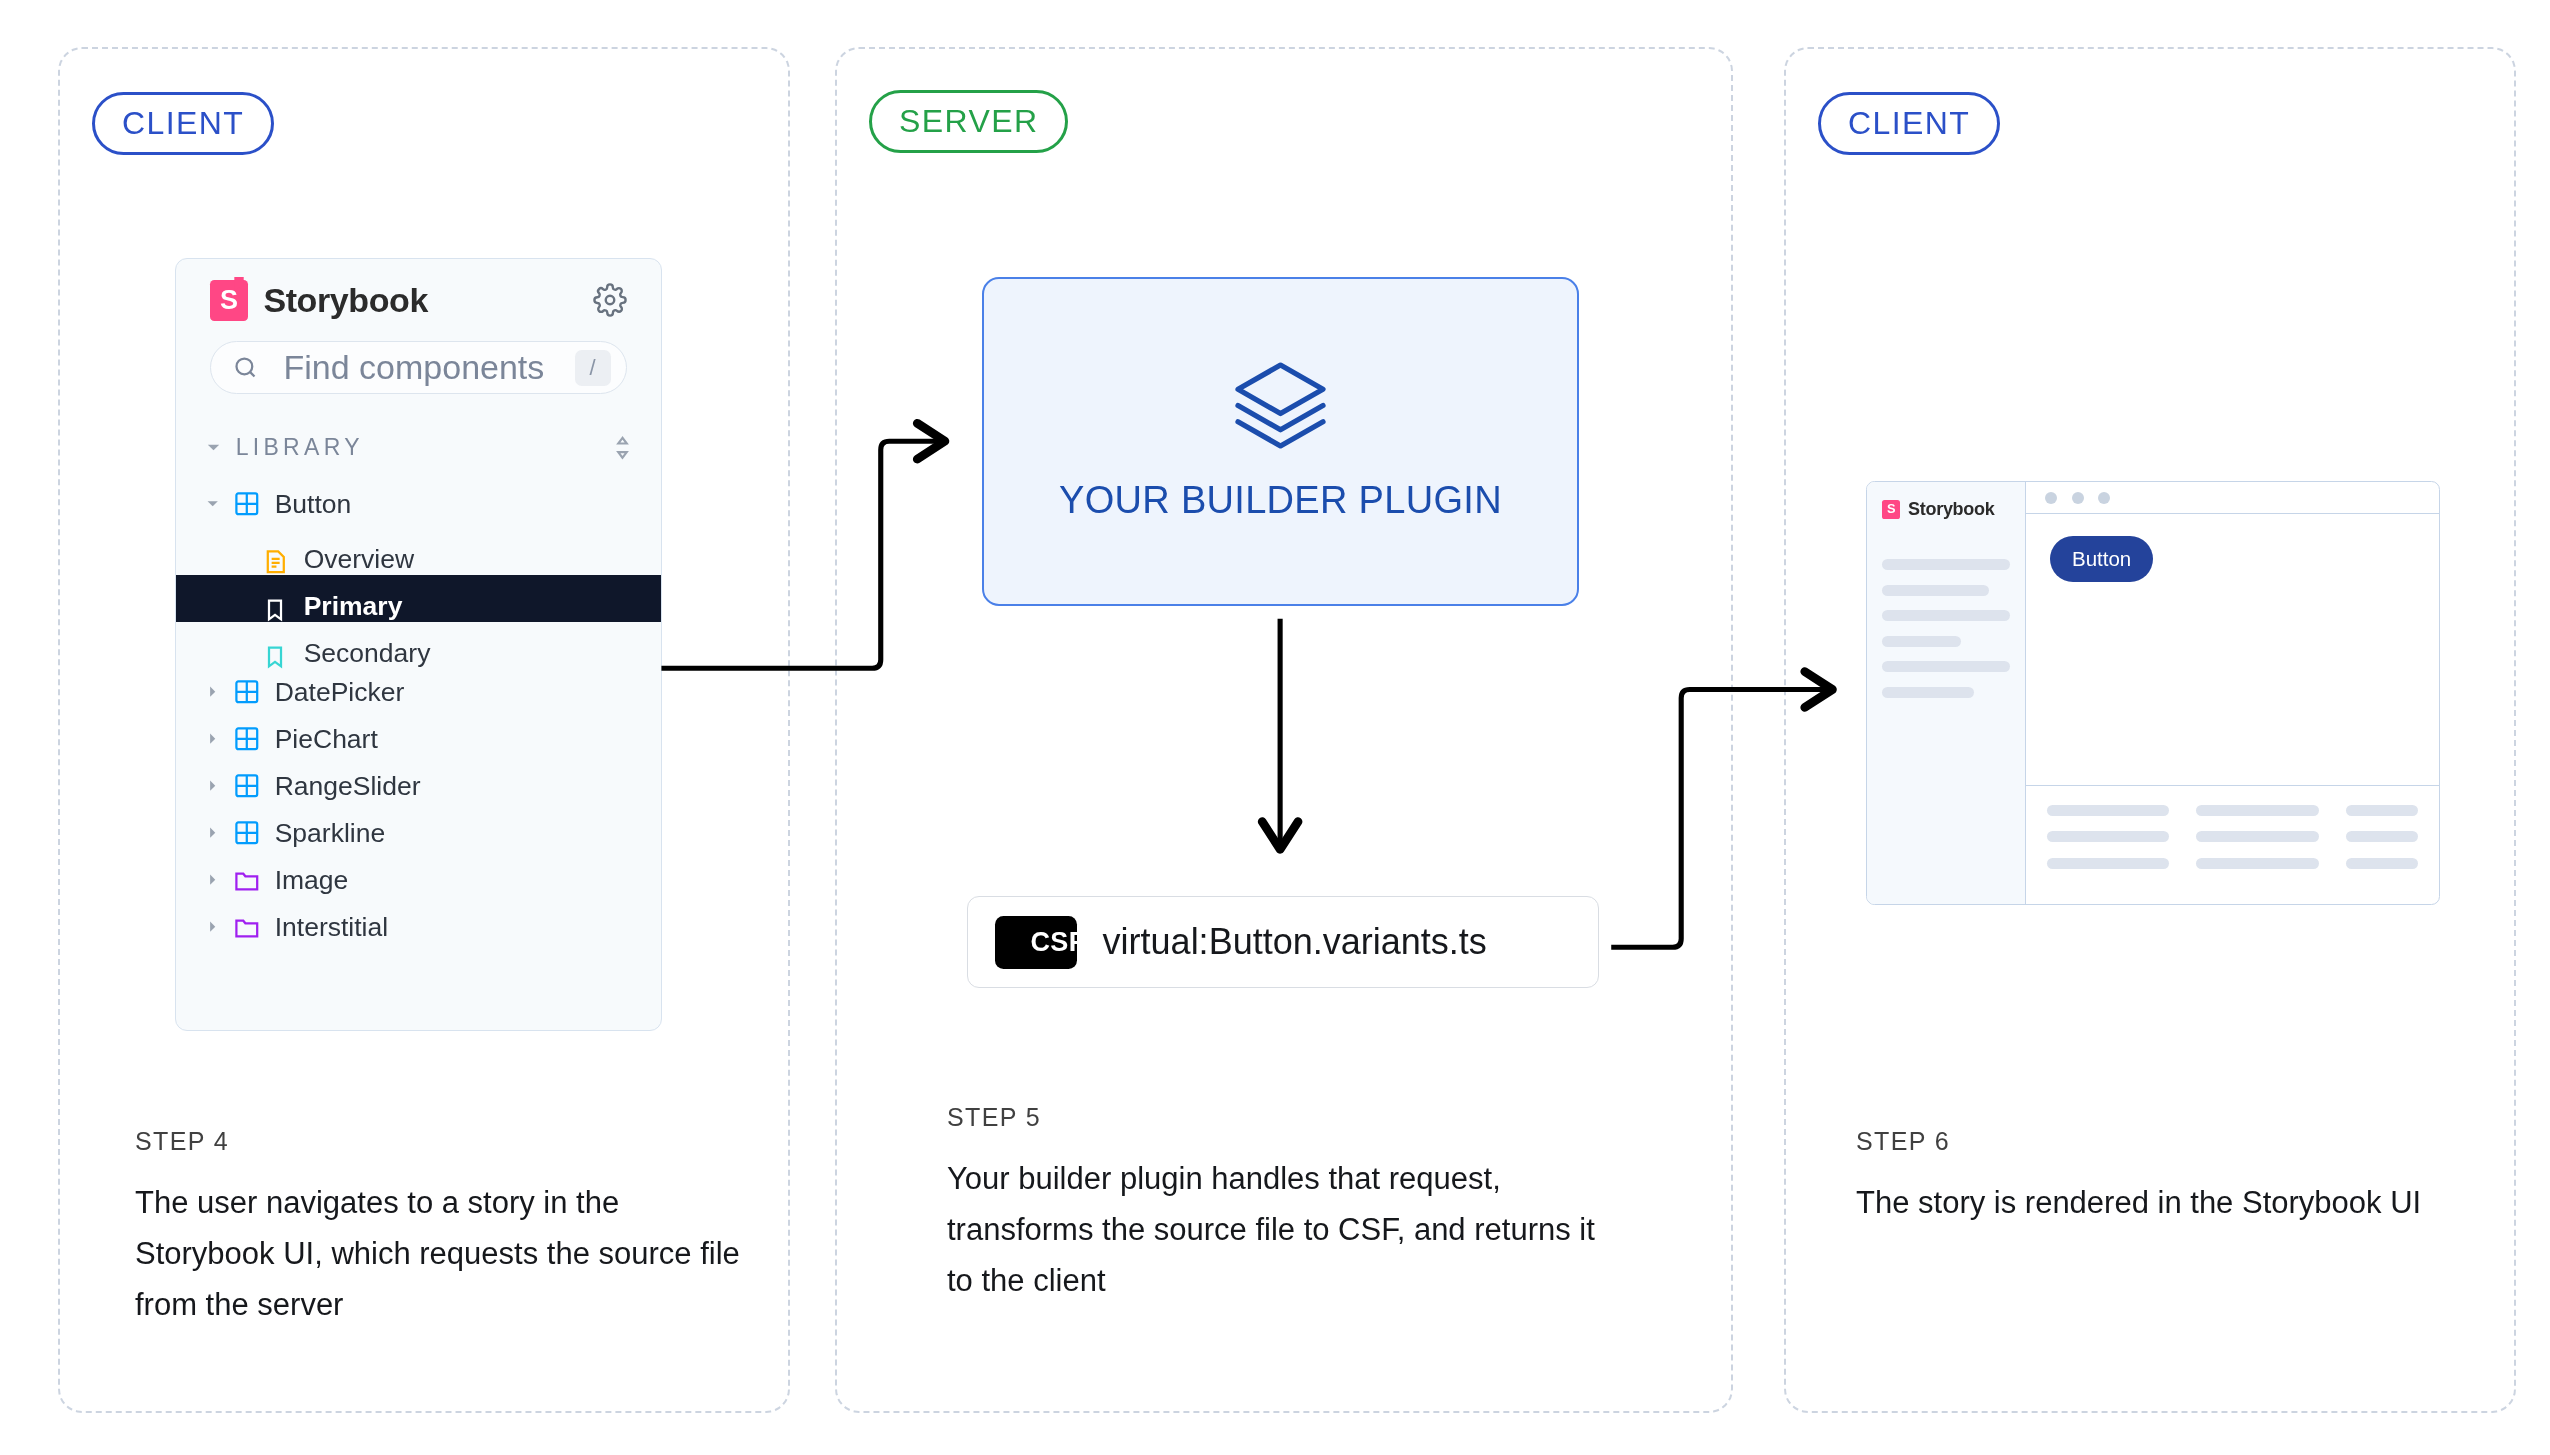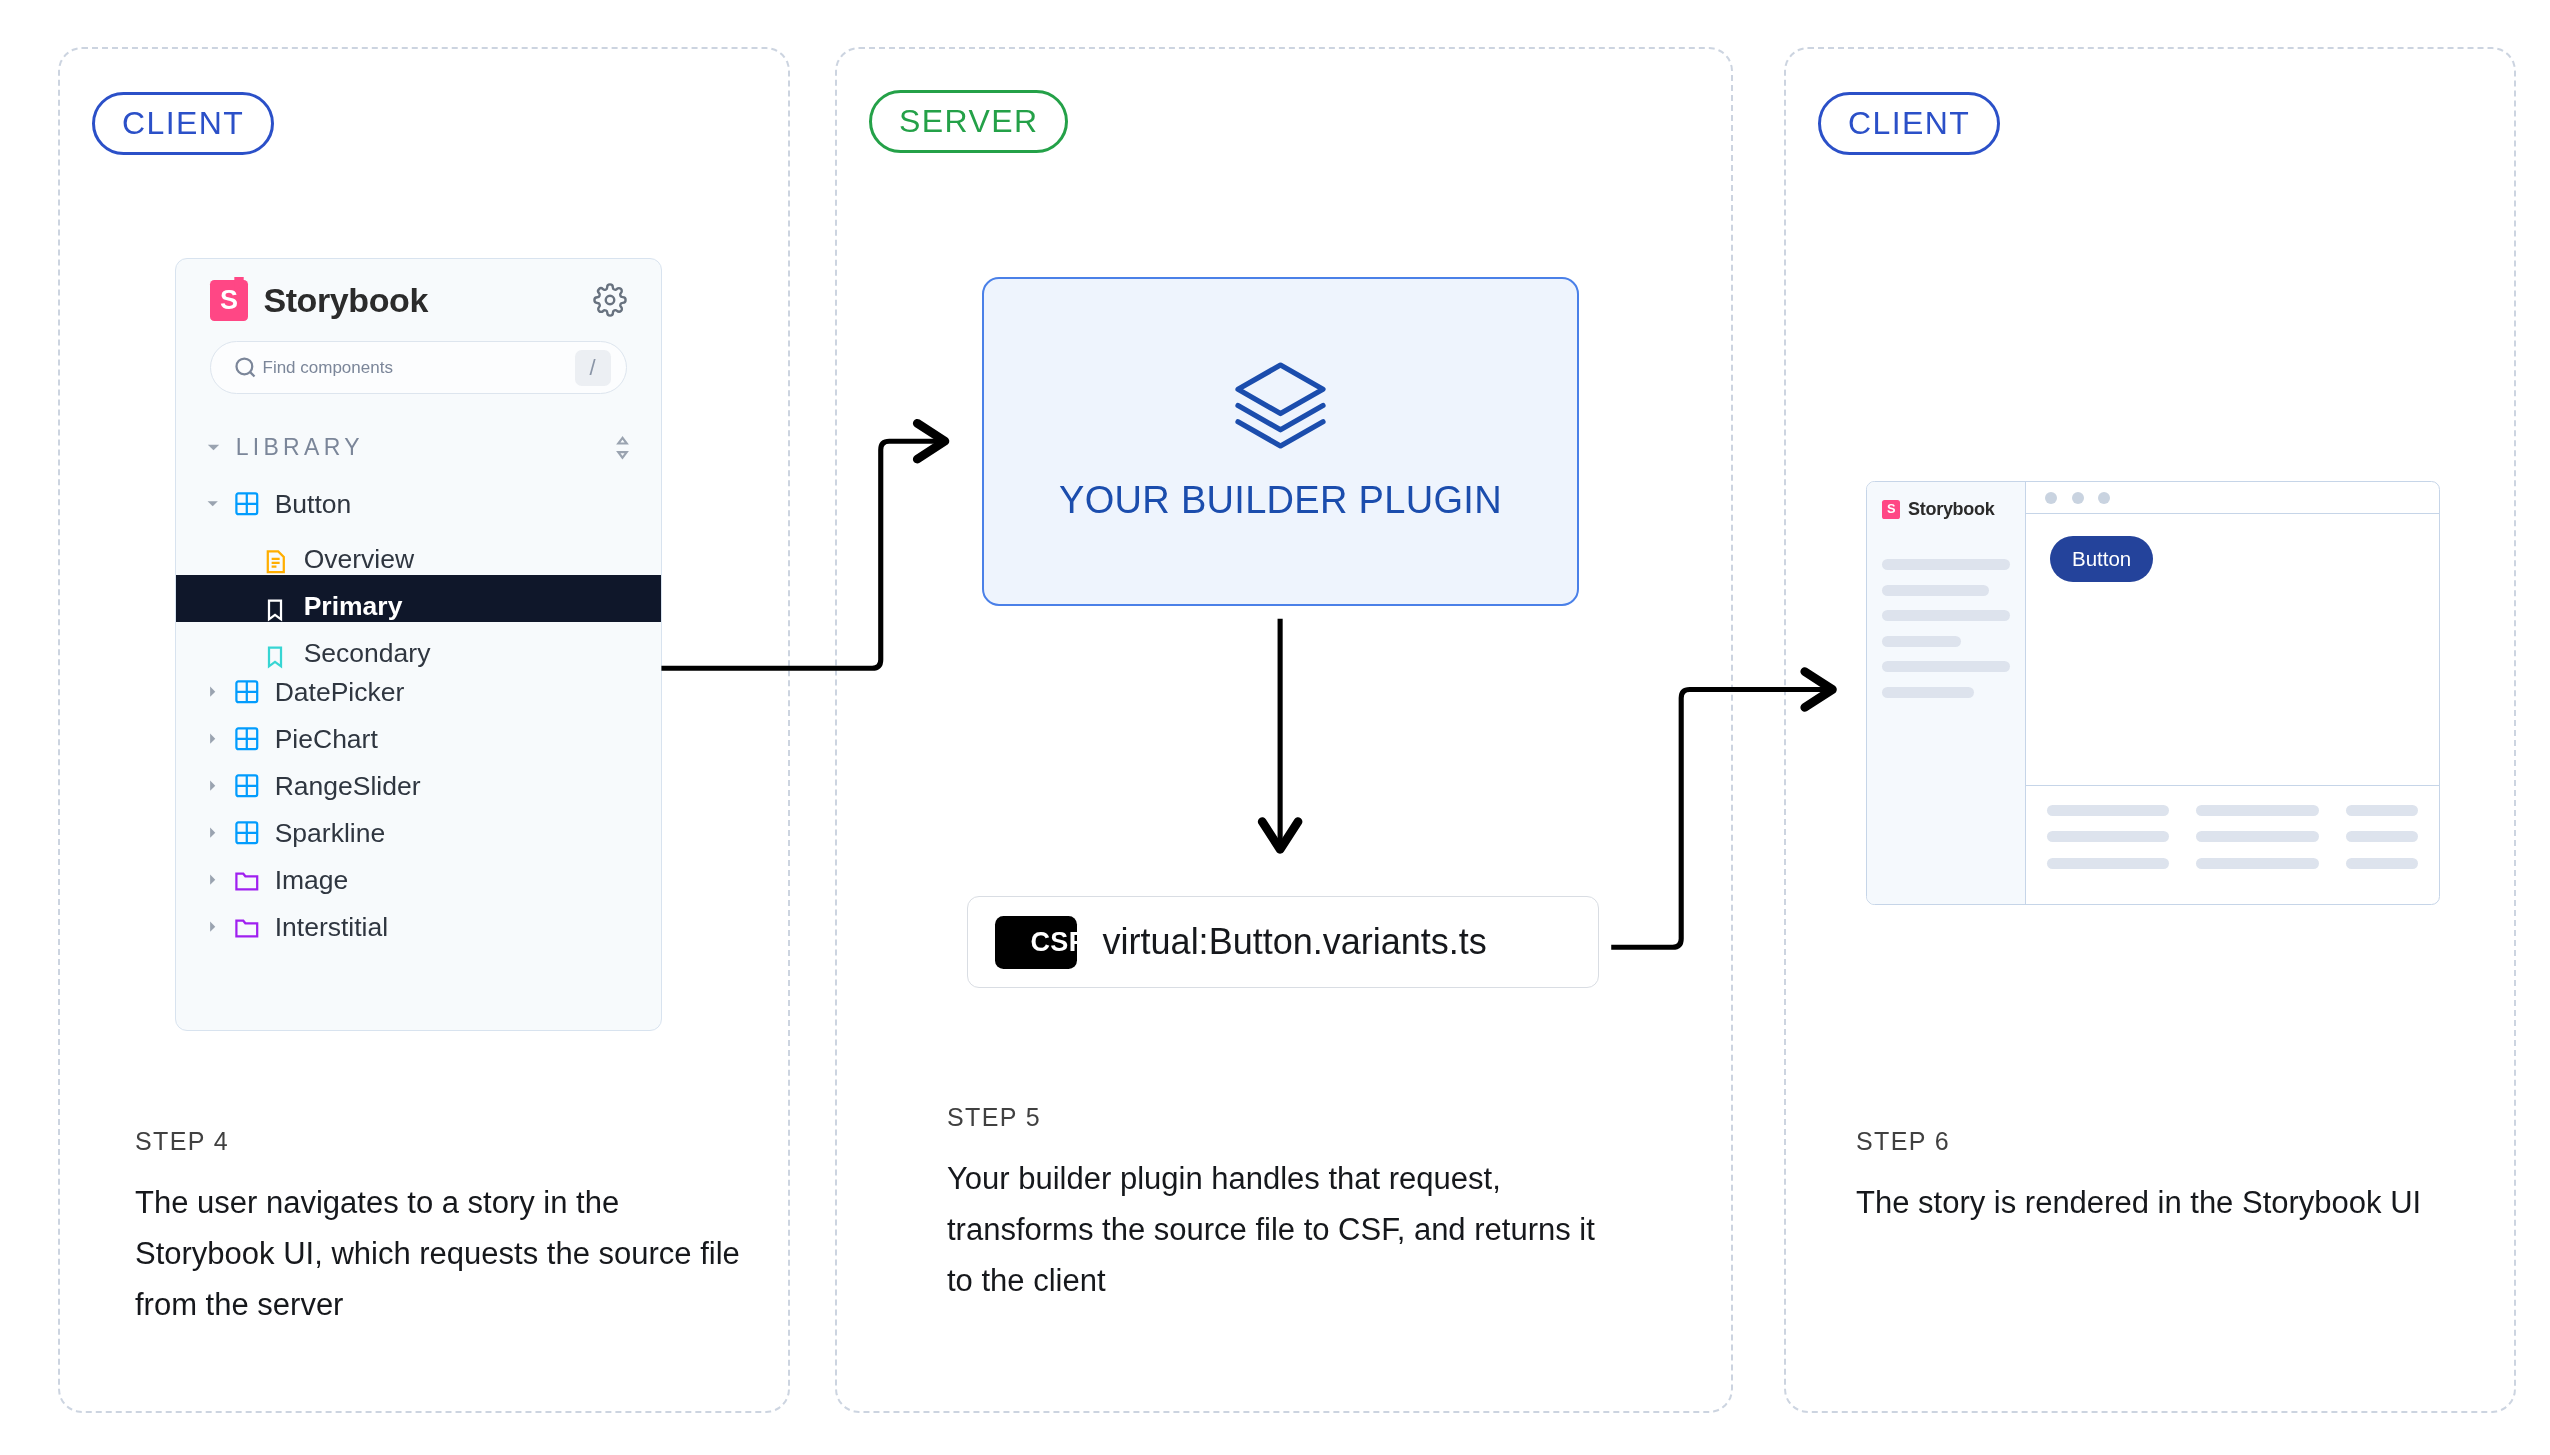--- a/index.html
+++ b/index.html
@@ -48,21 +48,21 @@
     clip-path: polygon(0 0, 100% 0, 100% 100%, 50% 72%, 0 100%);
   }
   .sb-logo span { color: #fff; font-weight: bold; font-size: 27px; line-height: 1; }
   .sb-title { font-size: 34px; font-weight: bold; color: #2b2b2b; margin-left: 15.4px; letter-spacing: -0.4px; }
   .sb-gear { margin-left: auto; }
 
   .sb-search {
     margin: 0 34px; height: 53px; border: 1.7px solid #dde5ee; border-radius: 29px;
     background: #fcfdfe; display: flex; align-items: center; padding: 0 15.4px 0 20.5px;
   }
-  .sb-search .ph { font-size: 17px; color: #7b8699; margin-left: 4px; }
+  .sb-search .ph { font-size: 34px; color: #7b8699; margin-left: 25px; }
   .key-slash {
     margin-left: auto; width: 36px; height: 36px; border-radius: 6.8px; background: #eceff3;
     color: #8a95a6; font-size: 22px; display: flex; align-items: center; justify-content: center;
   }
 
   .lib-head {
     display: flex; align-items: center; height: 63px; margin: 22px 29px 0 29px;
     font-size: 23px; letter-spacing: 4.3px; color: #7b8699; font-weight: normal;
   }
   .lib-head .sortctl { margin-left: auto; }

